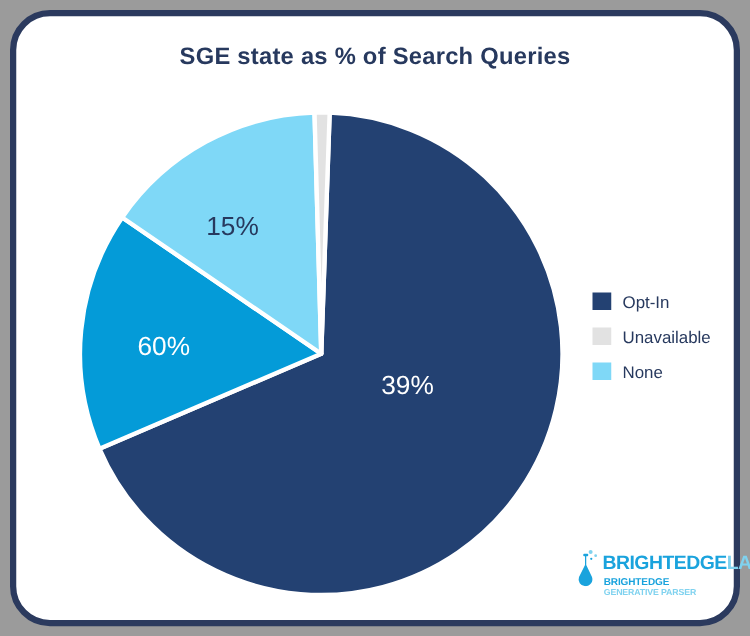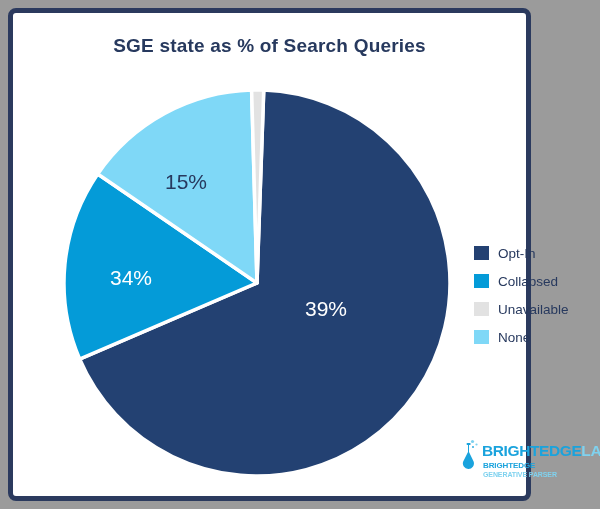--- a/index.html
+++ b/index.html
@@ -17,26 +17,26 @@
     position: relative;
     width: 600px;
     height: 509px;
     background: #9b9b9b;
     box-sizing: border-box;
   }
   #frame {
     position: absolute;
     left: 8px;
     top: 8px;
-    width: 523px;
+    width: 584px;
     height: 493px;
     box-sizing: border-box;
     background: #ffffff;
     border: 5px solid #2b3a5e;
-    border-radius: 8px;
+    border-radius: 32px;
   }
   #chart-title {
     position: absolute;
     left: 0;
     top: 22px;
     width: 100%;
     text-align: center;
     font-size: 19px;
     font-weight: bold;
     color: #27395e;
@@ -59,21 +59,20 @@
   }
   #label-optin  { left: 292px; top: 284px; color: #ffffff; }
   #label-collapsed { left: 97px;  top: 253px; color: #ffffff; }
   #label-none   { left: 152px; top: 157px; color: #27395e; }
 
   #legend {
     position: absolute;
     left: 461px;
     top: 214px;
     width: 115px;
-    margin-top: 12px;
   }
   .legend-row {
     display: flex;
     align-items: center;
     height: 28px;
   }
   .legend-swatch {
     width: 15px;
     height: 14px;
     flex: 0 0 auto;
@@ -142,32 +141,28 @@
 
     <div id="pie-wrap">
       <svg id="pie-svg" width="584" height="483" viewBox="0 0 584 483">
           <path d="M 244 270 L 250.7356028635827 77.11757038531451 A 193 193 0 1 1 66.6068795237397 346.03078855105343 Z" fill="#234172" stroke="#ffffff" stroke-width="3.5" stroke-linejoin="round"></path>
           <path d="M 244 270 L 66.6068795237397 346.03078855105343 A 193 193 0 0 1 84.75309483228912 160.96136833898686 Z" fill="#049bd8" stroke="#ffffff" stroke-width="3.5" stroke-linejoin="round"></path>
           <path d="M 244 270 L 84.75309483228912 160.96136833898686 A 193 193 0 0 1 238.61112372635134 77.0752477972116 Z" fill="#7fd8f7" stroke="#ffffff" stroke-width="3.5" stroke-linejoin="round"></path>
           <path d="M 244 270 L 238.61112372635134 77.0752477972116 A 193 193 0 0 1 250.73560286358276 77.11757038531451 Z" fill="#e2e2e2" stroke="#ffffff" stroke-width="3.5" stroke-linejoin="round"></path>
         </svg>
 
       <div class="slice-label" id="label-optin">39%</div>
-      <div class="slice-label" id="label-collapsed">34%</div>
+      <div class="slice-label" id="label-collapsed">60%</div>
       <div class="slice-label" id="label-none">15%</div>
     </div>
 
     <div id="legend">
       <div class="legend-row">
         <span class="legend-swatch" style="background: rgb(35, 65, 114);"></span>
         <span class="legend-label">Opt-In</span>
-      </div>
-      <div class="legend-row">
-        <span class="legend-swatch" style="background: rgb(4, 155, 216);"></span>
-        <span class="legend-label">Collapsed</span>
       </div>
       <div class="legend-row">
         <span class="legend-swatch" style="background: rgb(226, 226, 226);"></span>
         <span class="legend-label">Unavailable</span>
       </div>
       <div class="legend-row">
         <span class="legend-swatch" style="background: rgb(127, 216, 247);"></span>
         <span class="legend-label">None</span>
       </div>
     </div>

